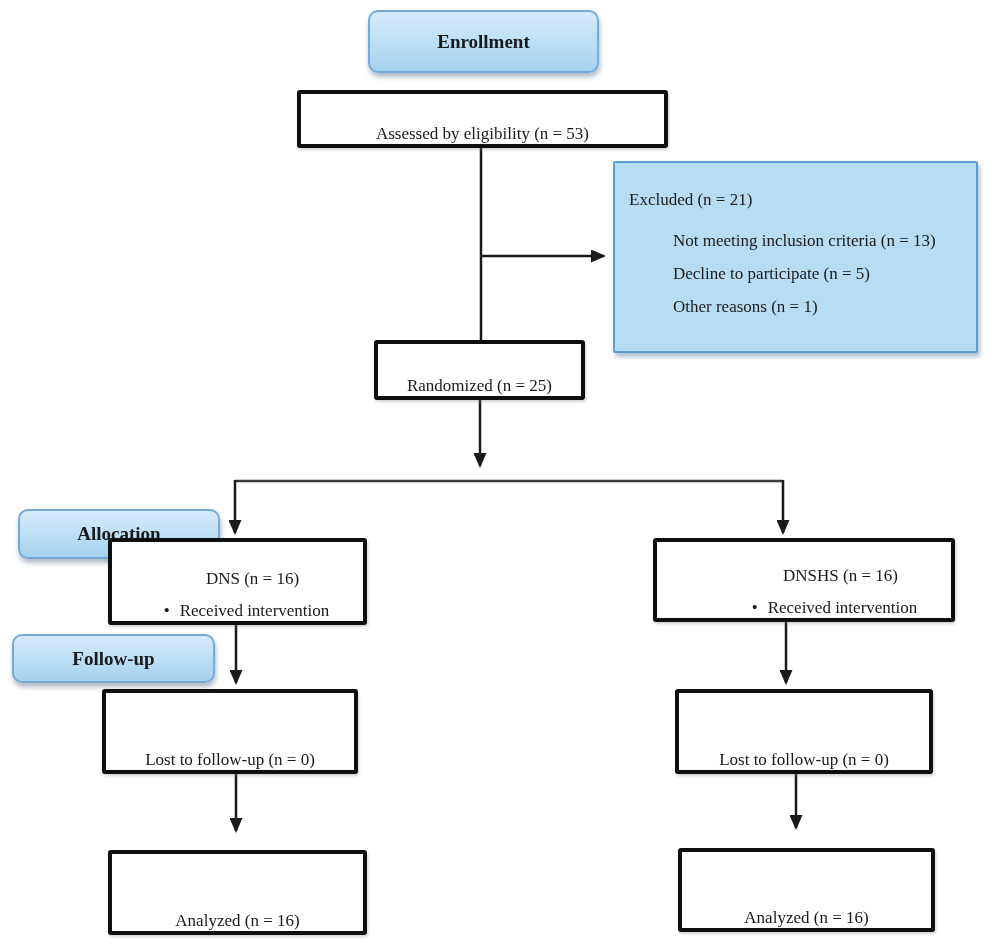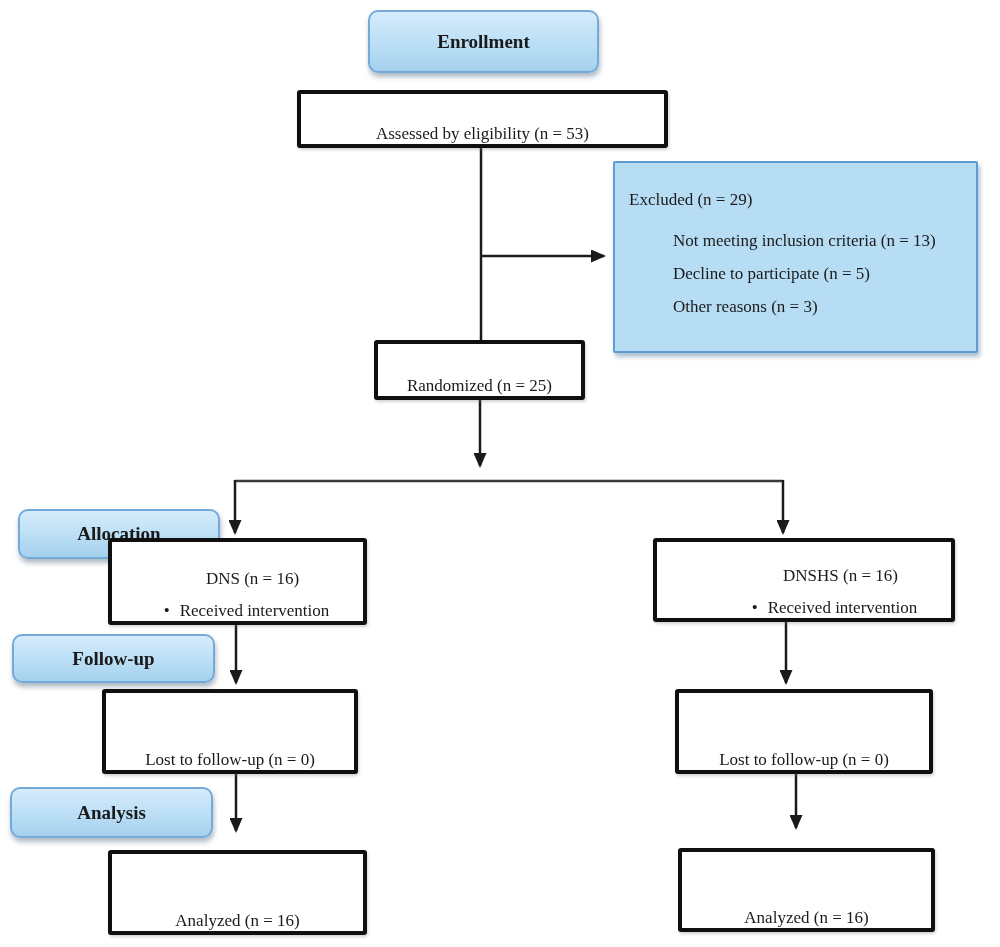--- a/index.html
+++ b/index.html
@@ -99,34 +99,31 @@
   </div>
 
   <div class="stage-label" style="left:18px; top:478px; width:198px; height:46px;margin-top:31px;">
     <span>Allocation</span>
   </div>
 
   <div class="stage-label" style="left:12px; top:634px; width:199px; height:45px;">
     <span>Follow-up</span>
   </div>
 
-  <div class="stage-label" style="left:10px; top:787px; width:199px; height:47px;">
-    <span>Analysis</span>
-  </div>
 
   <div class="node-box" style="left:297px; top:90px; width:363px; height:50px;">
     <span>Assessed by eligibility (n = 53)</span>
   </div>
 
   <div class="excluded-box" style="left:613px; top:161px; width:361px; height:188px;">
-    <div class="excluded-title">Excluded (n = 29)</div>
+    <div class="excluded-title">Excluded (n = 21)</div>
     <div class="excluded-reasons">
       <div class="excluded-reason">Not meeting inclusion criteria (n = 13)</div>
       <div class="excluded-reason">Decline to participate (n = 5)</div>
-      <div class="excluded-reason">Other reasons (n = 3)</div>
+      <div class="excluded-reason">Other reasons (n = 1)</div>
     </div>
   </div>
 
   <div class="node-box" style="left:374px; top:340px; width:203px; height:52px;">
     <span>Randomized (n = 25)</span>
   </div>
 
   <div class="node-box" style="left:108px; top:538px; width:251px; height:79px;">
     <div class="group-title">DNS (n = 16)</div>
     <div class="bullet-line">

